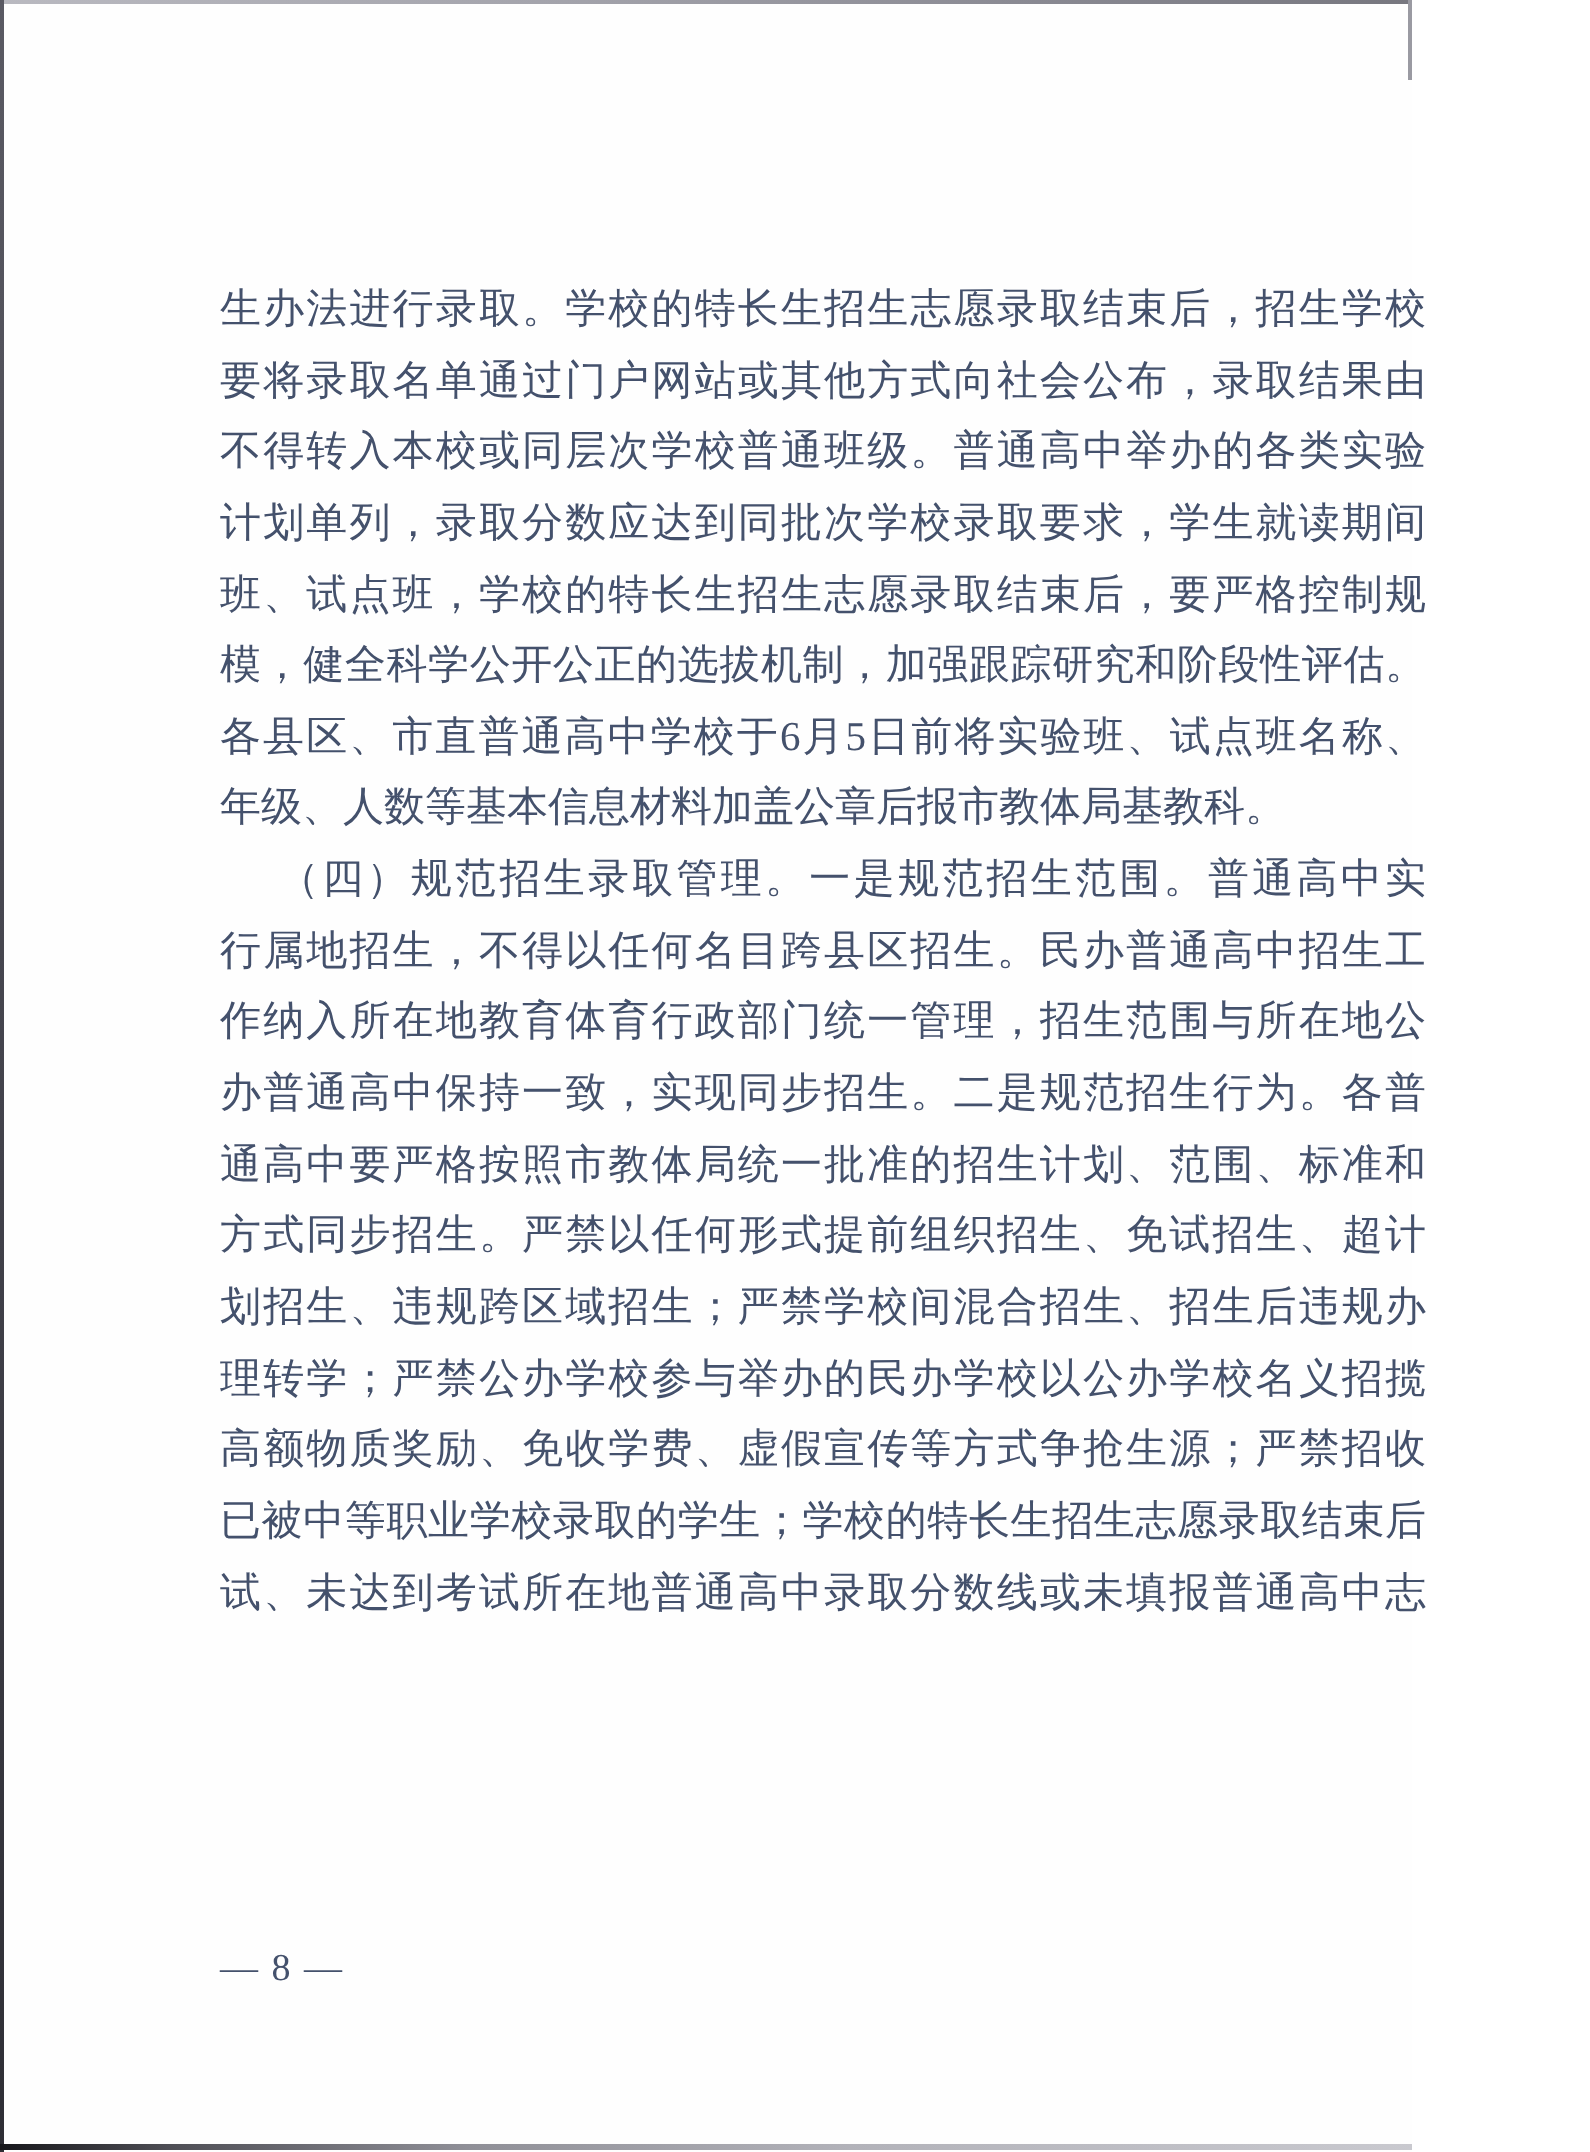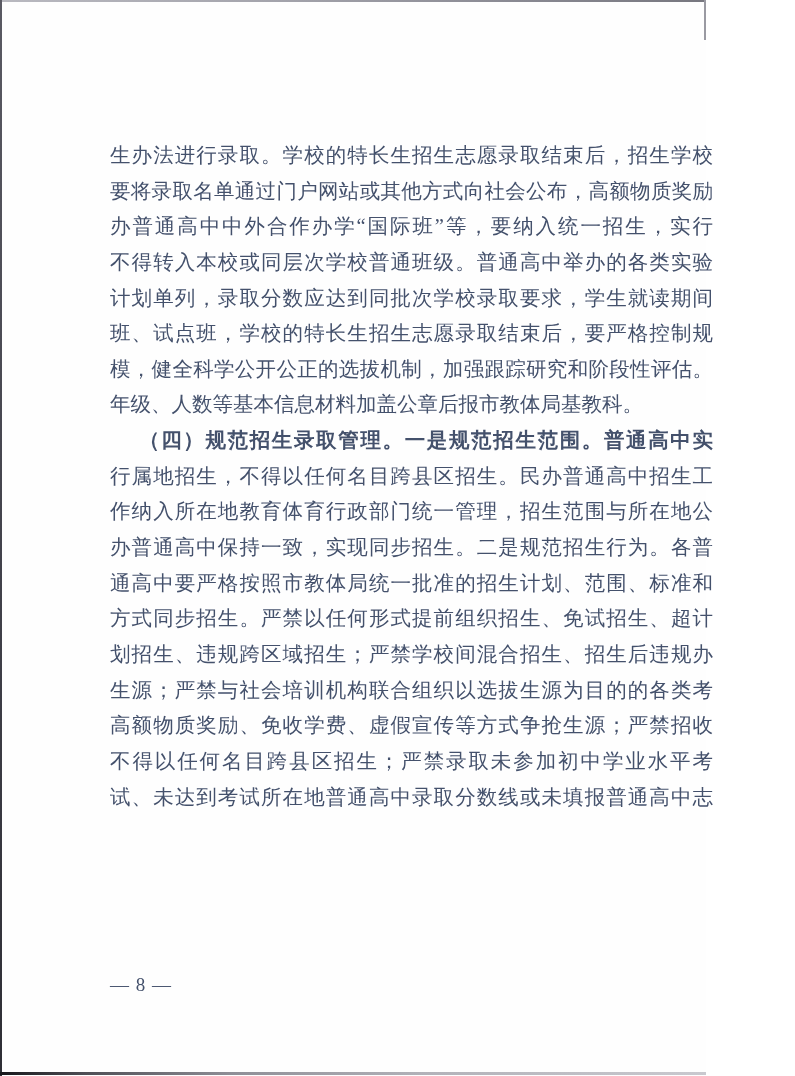--- a/index.html
+++ b/index.html
@@ -55,21 +55,20 @@
     white-space: nowrap;
     height: 35.65px;
     overflow: visible;
   }
   .line.no-fill {
     text-align: right;
     text-align-last: left;
   }
   .line.indent {
     text-indent: 29px;
-    font-weight: bold;
   }
   .page-number {
     position: absolute;
     top: 972px;
     left: 110px;
     color: var(--ink, #44516c);
     font-size: 19px;
     line-height: 26px;
     letter-spacing: 1px;
   }
@@ -78,34 +77,34 @@
 <body style="--ink: #44516c;">
 
 <div class="page">
   <div class="edge edge-top"></div>
   <div class="edge edge-left"></div>
   <div class="edge edge-bottom"></div>
   <div class="edge edge-right-top"></div>
 
   <div class="text-block">
       <div class="line">生办法进行录取。学校的特长生招生志愿录取结束后，招生学校</div>
-      <div class="line">要将录取名单通过门户网站或其他方式向社会公布，高额物质奖励</div>
-      <div class="line">办普通高中中外合作办学“国际班”等，要纳入统一招生，实行</div>
+      <div class="line">要将录取名单通过门户网站或其他方式向社会公布，录取结果由</div>
       <div class="line">不得转入本校或同层次学校普通班级。普通高中举办的各类实验</div>
       <div class="line">计划单列，录取分数应达到同批次学校录取要求，学生就读期间</div>
       <div class="line">班、试点班，学校的特长生招生志愿录取结束后，要严格控制规</div>
       <div class="line">模，健全科学公开公正的选拔机制，加强跟踪研究和阶段性评估。</div>
+      <div class="line">各县区、市直普通高中学校于6月5日前将实验班、试点班名称、</div>
       <div class="line no-fill">年级、人数等基本信息材料加盖公章后报市教体局基教科。</div>
       <div class="line indent">（四）规范招生录取管理。一是规范招生范围。普通高中实</div>
       <div class="line">行属地招生，不得以任何名目跨县区招生。民办普通高中招生工</div>
       <div class="line">作纳入所在地教育体育行政部门统一管理，招生范围与所在地公</div>
       <div class="line">办普通高中保持一致，实现同步招生。二是规范招生行为。各普</div>
       <div class="line">通高中要严格按照市教体局统一批准的招生计划、范围、标准和</div>
       <div class="line">方式同步招生。严禁以任何形式提前组织招生、免试招生、超计</div>
       <div class="line">划招生、违规跨区域招生；严禁学校间混合招生、招生后违规办</div>
-      <div class="line">生源；严禁与社会培训机构联合组织以选拔生源为目的的各类考</div>
+      <div class="line">理转学；严禁公办学校参与举办的民办学校以公办学校名义招揽</div>
       <div class="line">高额物质奖励、免收学费、虚假宣传等方式争抢生源；严禁招收</div>
-      <div class="line">不得以任何名目跨县区招生；严禁录取未参加初中学业水平考</div>
+      <div class="line">已被中等职业学校录取的学生；学校的特长生招生志愿录取结束后</div>
       <div class="line">试、未达到考试所在地普通高中录取分数线或未填报普通高中志</div>
     </div>
 
   <div class="page-number">— 8 —</div>
 </div>
 
 </body></html>

